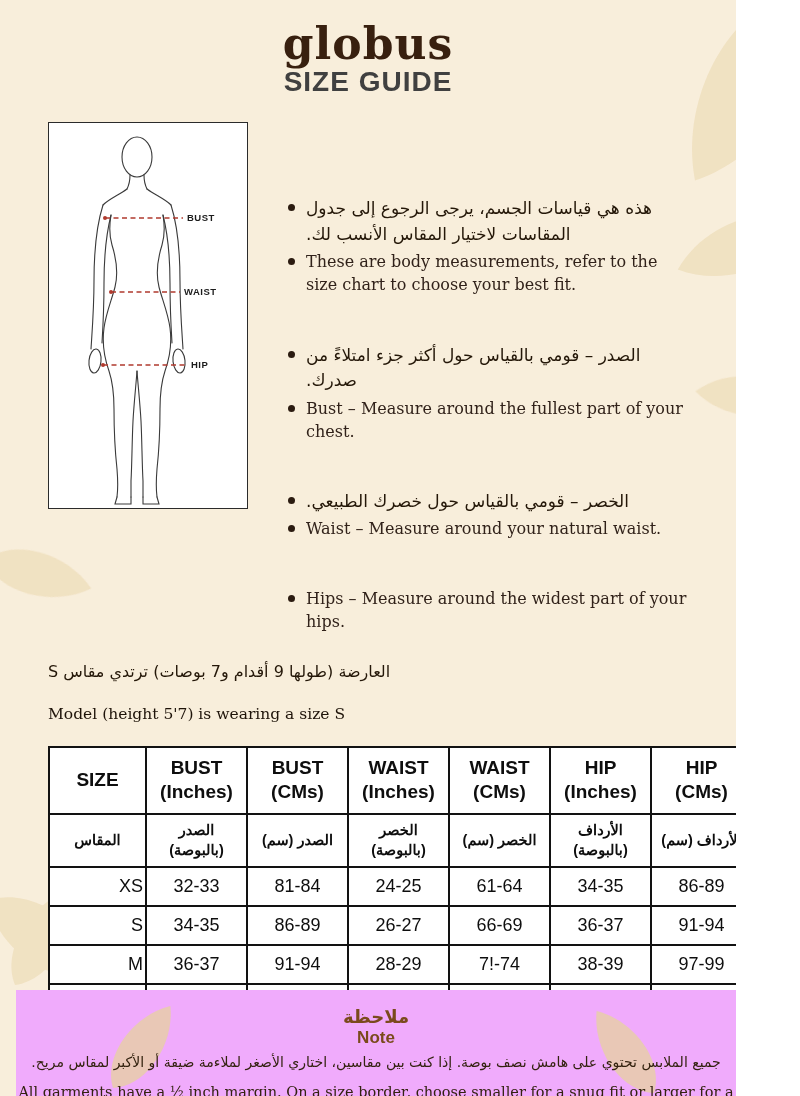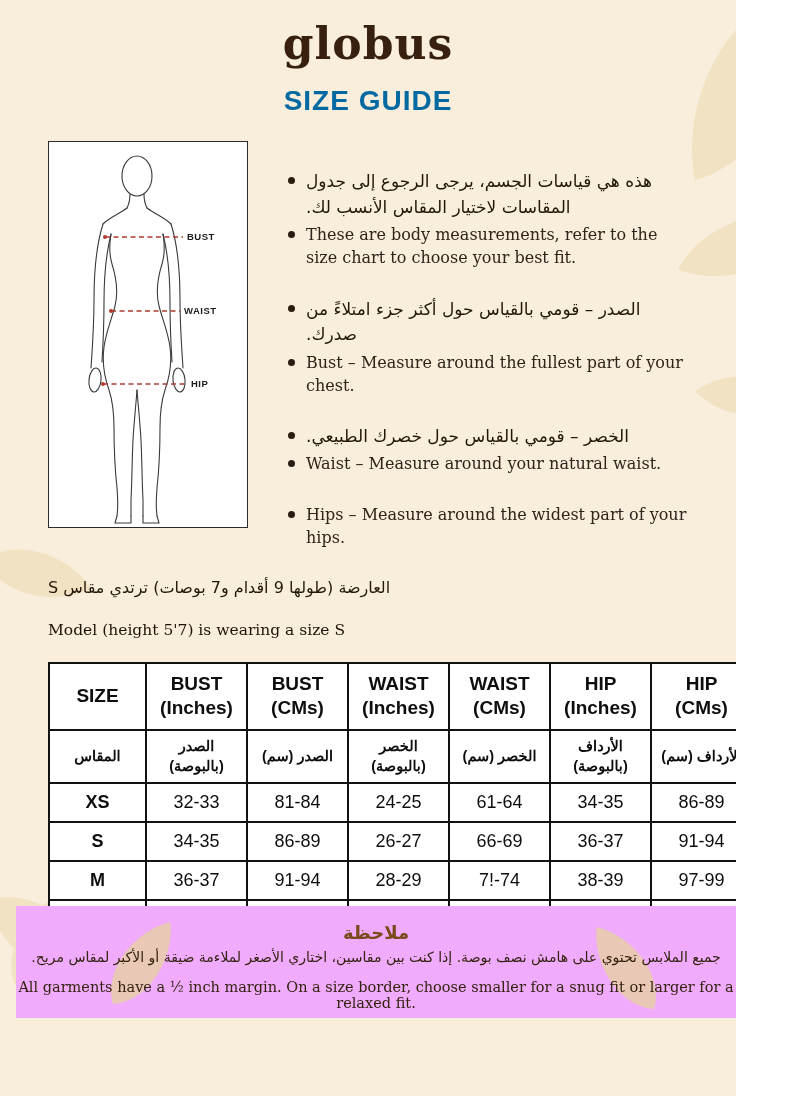--- a/index.html
+++ b/index.html
@@ -2,41 +2,41 @@
 <html><head>
 <meta charset="utf-8">
 <style>
   html,body{margin:0;padding:0;}
   body{width:800px;font-family:"DejaVu Serif",serif;}
   .page{position:relative;width:736px;height:1096px;background:#f8eedb;overflow:hidden;}
   .deco{position:absolute;top:0;left:0;z-index:0;pointer-events:none;}
   .content{position:relative;z-index:1;}
   .header{text-align:center;padding-top:22px;}
   .logo{font-family:"DejaVu Serif",serif;font-size:44px;font-weight:700;color:#38200f;letter-spacing:1px;line-height:1;}
-  .title{font-family:"Liberation Sans",sans-serif;font-size:28px;font-weight:800;color:#0369a1;letter-spacing:1px;line-height:1.15;margin-top:19px;}
+  .title{font-family:"Liberation Sans",sans-serif;font-size:28px;font-weight:800;color:#404040;letter-spacing:1px;line-height:1.15;margin-top:0;}
   .top{display:flex;align-items:flex-start;gap:40px;padding:0 48px;margin-top:24px;}
   .figure-box{width:198px;height:385px;background:#ffffff;border:1px solid #2b2b2b;flex:0 0 auto;}
   .figure-box svg{width:100%;height:100%;display:block;}
   .bullets{flex:1;padding-top:28px;min-width:0;}
-  .bullet-group{margin-bottom:27px;}
+  .bullet-group{margin-bottom:27px;margin-top:46px;}
   .bullet-group:last-child{margin-bottom:0;}
   .bullet{display:flex;align-items:flex-start;gap:11px;margin-bottom:3px;}
   .dot{width:7px;height:7px;border-radius:50%;background:#2b1b10;margin-top:8px;flex:0 0 auto;}
   .bullet p{margin:0;min-width:0;}
   .ar-text{direction:rtl;text-align:left;font-family:"DejaVu Sans",sans-serif;font-size:17px;line-height:1.5;color:#241708;}
   .en-text{font-family:"DejaVu Serif",serif;font-size:16px;line-height:1.45;color:#31221a;}
   .model-note{padding:0 48px;margin-top:24px;}
   .model-note .ar-text{font-size:16px;margin-bottom:5px;}
   .model-note .en-text{font-size:15.5px;line-height:1.4;color:#1e1309;margin-top:20px;}
   table.size-table{margin:20px 48px 0;border-collapse:collapse;width:704px;table-layout:fixed;background:#ffffff;}
   .size-table th,.size-table td{border:2px solid #121212;text-align:center;vertical-align:middle;font-family:"Liberation Sans",sans-serif;color:#0e0e0e;background:#ffffff;}
   th.hen{font-size:19px;font-weight:700;white-space:pre-line;line-height:1.3;padding:8px 2px;}
   th.har{font-size:14.5px;font-weight:700;white-space:pre-line;line-height:1.35;padding:6px 2px;direction:rtl;}
   .size-table td{font-size:18px;padding:8px 2px;}
-  td.size{font-weight:700;}
+  td.size{font-weight:400;text-align:right;}
   .note-band{position:absolute;left:16px;right:0;bottom:0;height:112px;background:#f0abfc;z-index:1;text-align:center;padding-top:16px;box-sizing:border-box;}
   .note-inner{position:relative;z-index:1;}
   .band-leaf{position:absolute;z-index:0;pointer-events:none;}
   .note-title-ar{direction:rtl;font-family:"DejaVu Sans",sans-serif;font-size:18px;font-weight:700;color:#7a4a1c;}
   .note-title-en{font-family:"Liberation Sans",sans-serif;font-size:17px;font-weight:700;color:#7a4a1c;margin-top:1px;}
   .note-body-ar{direction:rtl;font-family:"DejaVu Sans",sans-serif;font-size:14px;color:#33220f;margin-top:6px;}
   .note-body-en{font-family:"DejaVu Serif",serif;font-size:14.5px;color:#33220f;margin-top:14px;}
 </style>
 </head>
 <body>
@@ -245,19 +245,20 @@
 
     <div class="note-band">
       <svg class="band-leaf" style="left:85px;top:-2px;" width="130" height="112" viewBox="0 0 130 112">
         <path d="M0,0 C20,-26 70,-26 100,0 C70,26 20,26 0,0 Z" transform="translate(12,100) rotate(-55)" fill="#e7d0a4" opacity="0.8"></path>
       </svg>
       <svg class="band-leaf" style="right:70px;top:8px;" width="140" height="104" viewBox="0 0 140 104">
         <path d="M0,0 C20,-26 70,-26 100,0 C70,26 20,26 0,0 Z" transform="translate(128,95) rotate(-125)" fill="#e7d0a4" opacity="0.8"></path>
       </svg>
       <div class="note-inner">
         <div class="note-title-ar" dir="rtl">ملاحظة</div>
+        <div class="note-title-en">Note</div>
         <div class="note-body-ar" dir="rtl">جميع الملابس تحتوي على هامش نصف بوصة. إذا كنت بين مقاسين، اختاري الأصغر لملاءمة ضيقة أو الأكبر لمقاس مريح.</div>
         <div class="note-body-en">All garments have a ½ inch margin. On a size border, choose smaller for a snug fit or larger for a relaxed fit.</div>
       </div>
     </div>
 
   </div>
 </div>
 
 </body></html>

